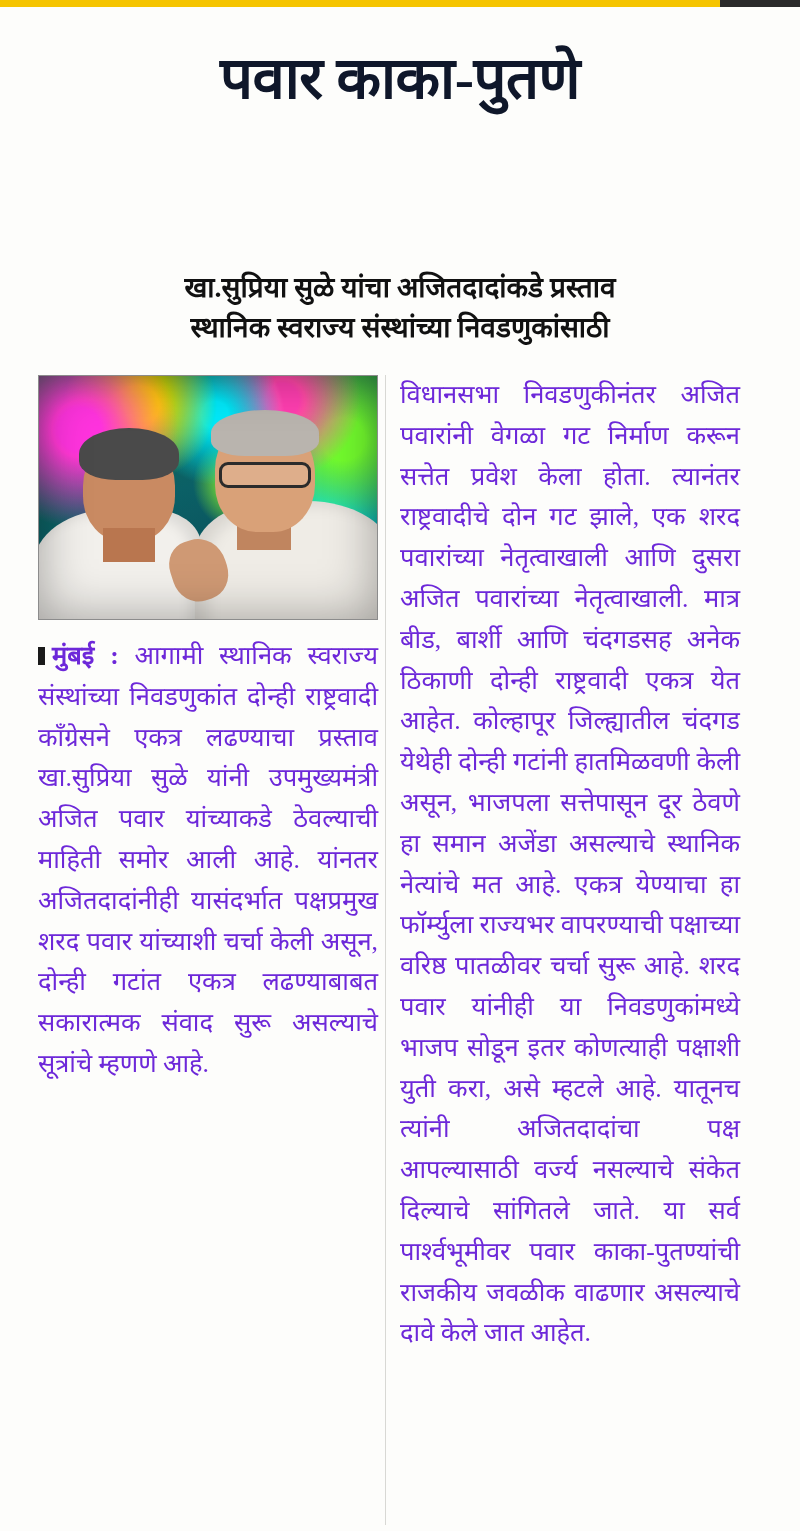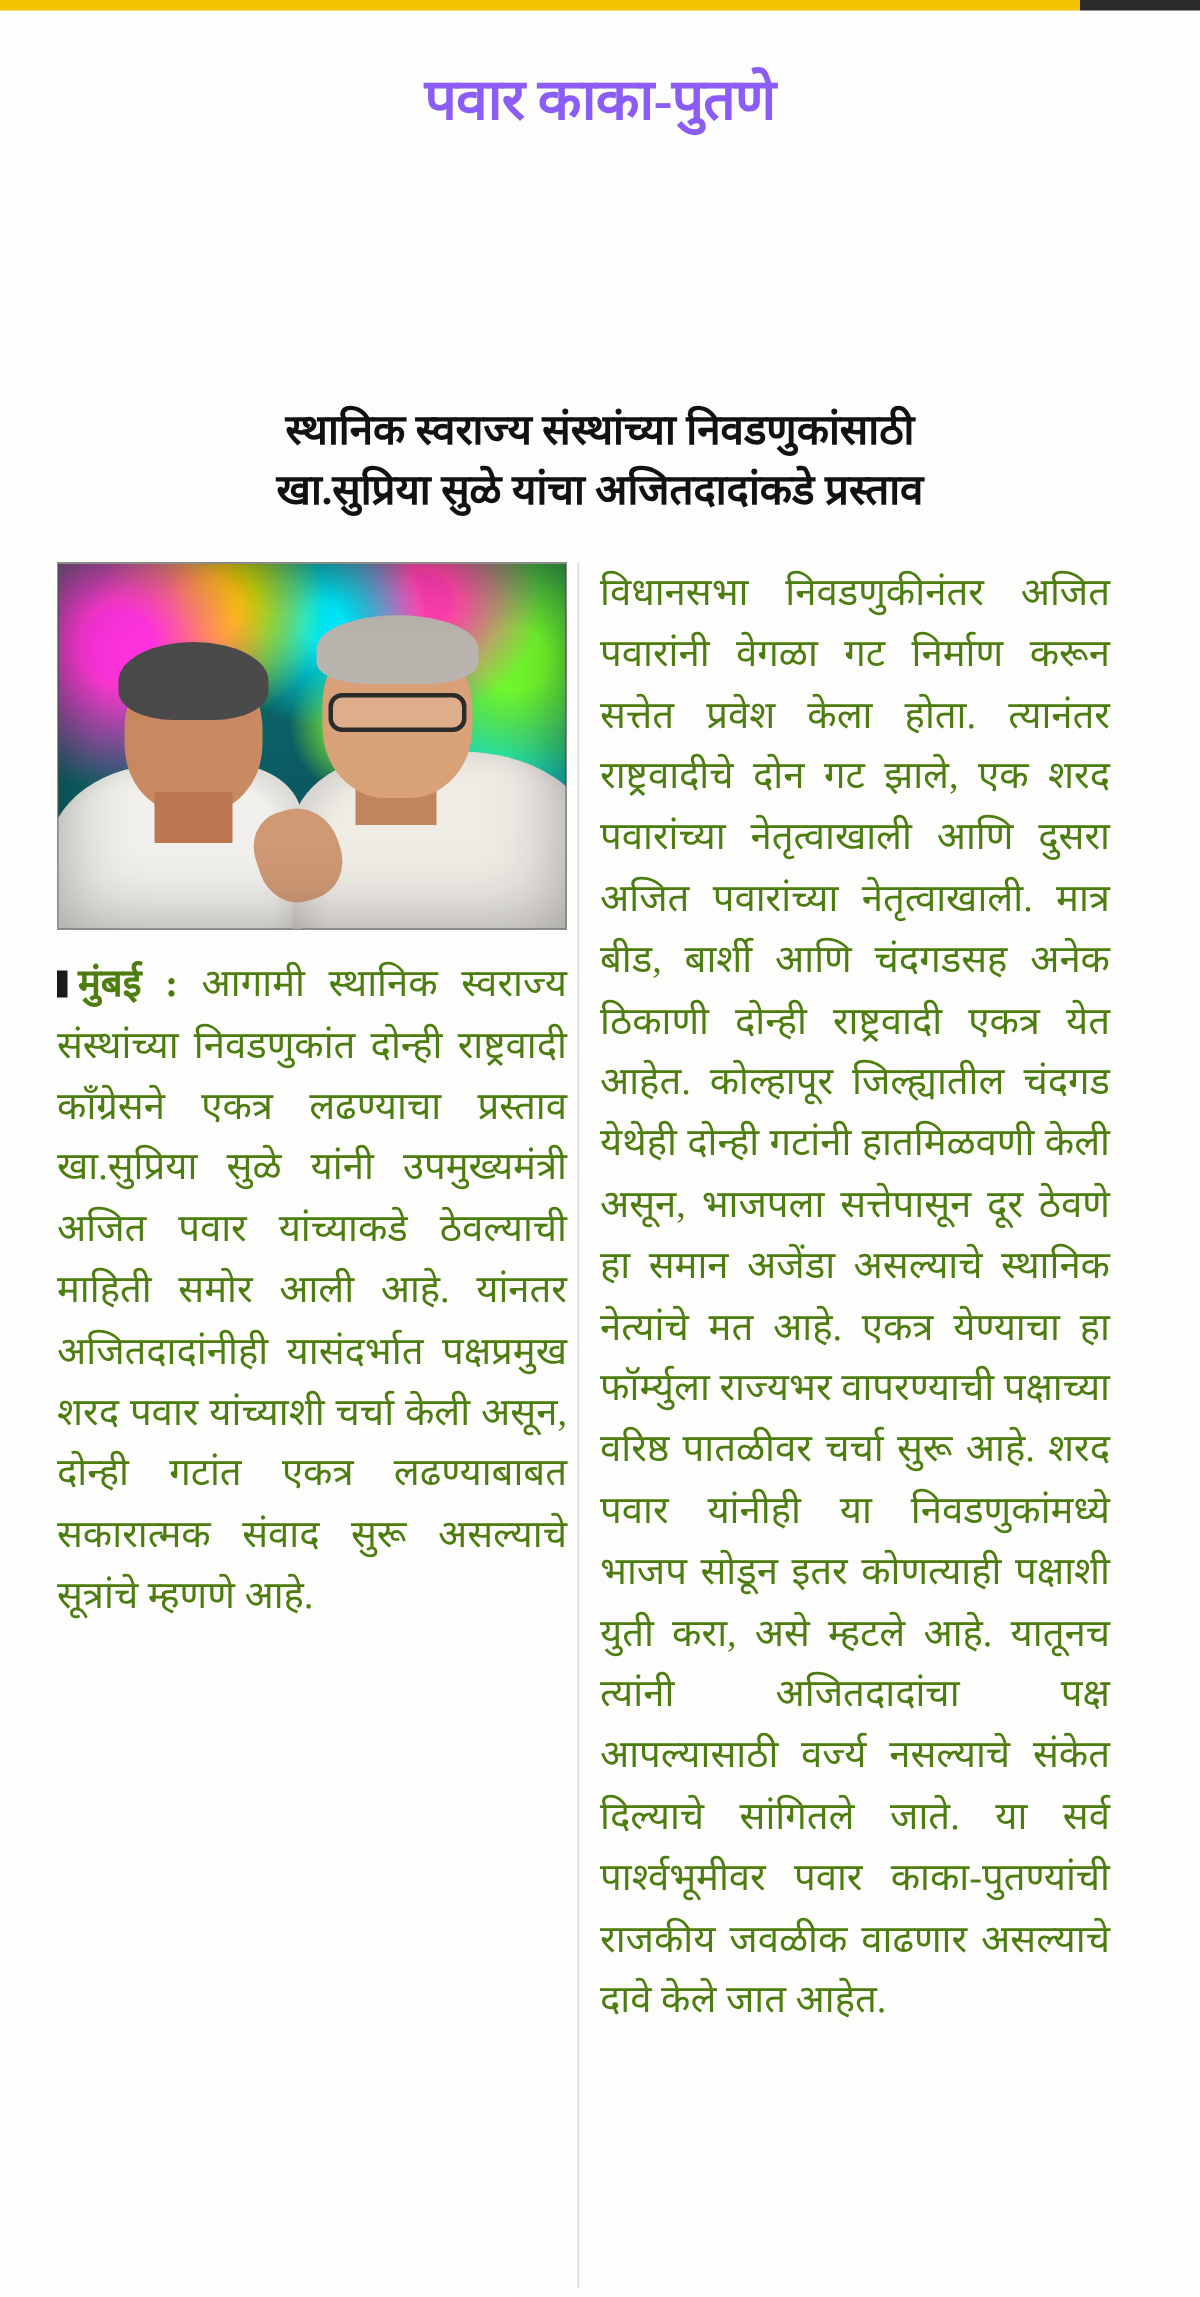--- a/index.html
+++ b/index.html
@@ -47,24 +47,24 @@
   .headline-wrap {
     position: absolute;
     left: 0;
     top: 44px;
     width: 800px;
     text-align: center;
   }
   .headline {
     font-family: "Liberation Serif", serif;
     font-weight: bold;
-    font-size: 38px;
+    font-size: 58px;
     line-height: 1.22;
     letter-spacing: -0.5px;
-    color: #8b5cf6;
+    color: #0f172a;
     padding: 0 27px;
   }
   .headline .l1 { display: block; }
   .headline .l2 { display: block; }
 
   .subhead {
     position: absolute;
     left: 0;
     top: 268px;
     width: 800px;
@@ -226,21 +226,21 @@
     inset: 0;
     box-shadow: inset 0 0 50px rgba(0,0,0,0.35);
   }
 
   .body-text {
     font-family: "Liberation Serif", serif;
     font-size: 25.5px;
     line-height: 1.60;
     text-align: justify;
     text-justify: inter-word;
-    color: #4d7c0f;
+    color: #6d28d9;
     hyphens: none;
   }
   .col-left .body-text { margin-top: 16px; }
   .col-right .body-text { margin-top: 0; }
 
   .body-text p { margin: 0; }
   .body-text p + p { margin-top: 0; text-indent: 36px; }
 
   .dateline {
     font-weight: bold;
@@ -264,22 +264,22 @@
     <div class="seg-dark"></div>
   </div>
 
   <div class="headline-wrap">
     <div class="headline">
       <span class="l1">पवार काका-पुतणे</span>
     </div>
   </div>
 
   <div class="subhead">
+    <span>खा.सुप्रिया सुळे यांचा अजितदादांकडे प्रस्ताव</span>
     <span>स्थानिक स्वराज्य संस्थांच्या निवडणुकांसाठी</span>
-    <span>खा.सुप्रिया सुळे यांचा अजितदादांकडे प्रस्ताव</span>
   </div>
 
   <div class="cols">
 
     <div class="col-divider"></div>
 
     <div class="col col-left">
       <div class="photo">
         <div class="bg"></div>
         <div class="man-a-shirt"></div>

